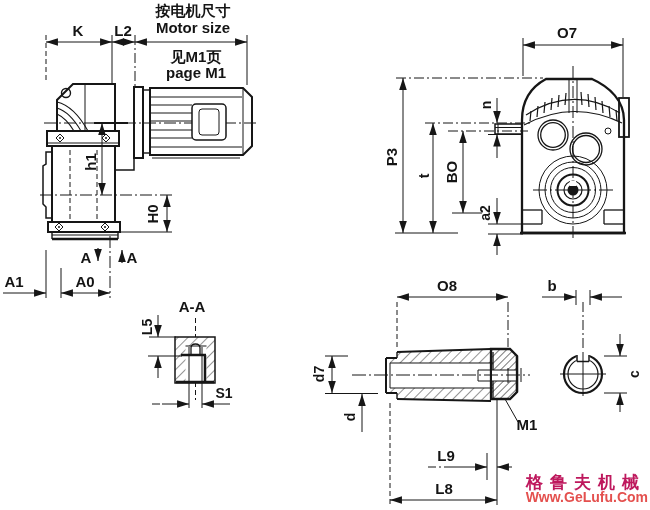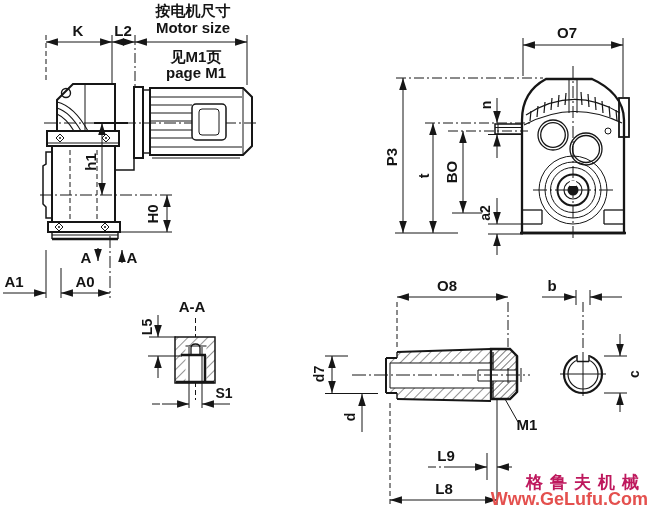--- a/index.html
+++ b/index.html
@@ -5,21 +5,21 @@
   html,body{margin:0;padding:0;background:#fff;}
   #stage{position:relative;width:650px;height:510px;background:#ffffff;overflow:hidden;
          font-family:"Liberation Sans",sans-serif;}
   svg{position:absolute;left:0;top:0;}
   svg text{font-family:"Liberation Sans",sans-serif;fill:#141414;font-weight:700;}
   .dim{font-size:15px;}
   .dimsm{font-size:14px;}
   .note{font-size:15px;}
   .wm1{position:absolute;right:4px;top:471px;color:#be185d;font-size:17px;font-weight:700;
        letter-spacing:7px;white-space:nowrap;}
-  .wm2{position:absolute;right:2px;top:489px;color:#e4504e;font-size:18px;font-weight:700;
+  .wm2{position:absolute;right:2px;top:489px;color:#e4504e;font-size:14px;font-weight:700;
        white-space:nowrap;}
 </style>
 </head>
 <body>
 
 <div id="stage">
 <svg width="650" height="510" viewBox="0 0 650 510">
   <defs>
     <marker id="arr" viewBox="0 0 12 8" refX="11.5" refY="4" markerWidth="13" markerHeight="9" orient="auto-start-reverse" markerUnits="userSpaceOnUse">
       <path d="M0.5,0.5 L11.5,4 L0.5,7.5 Z" fill="#161616"></path>

